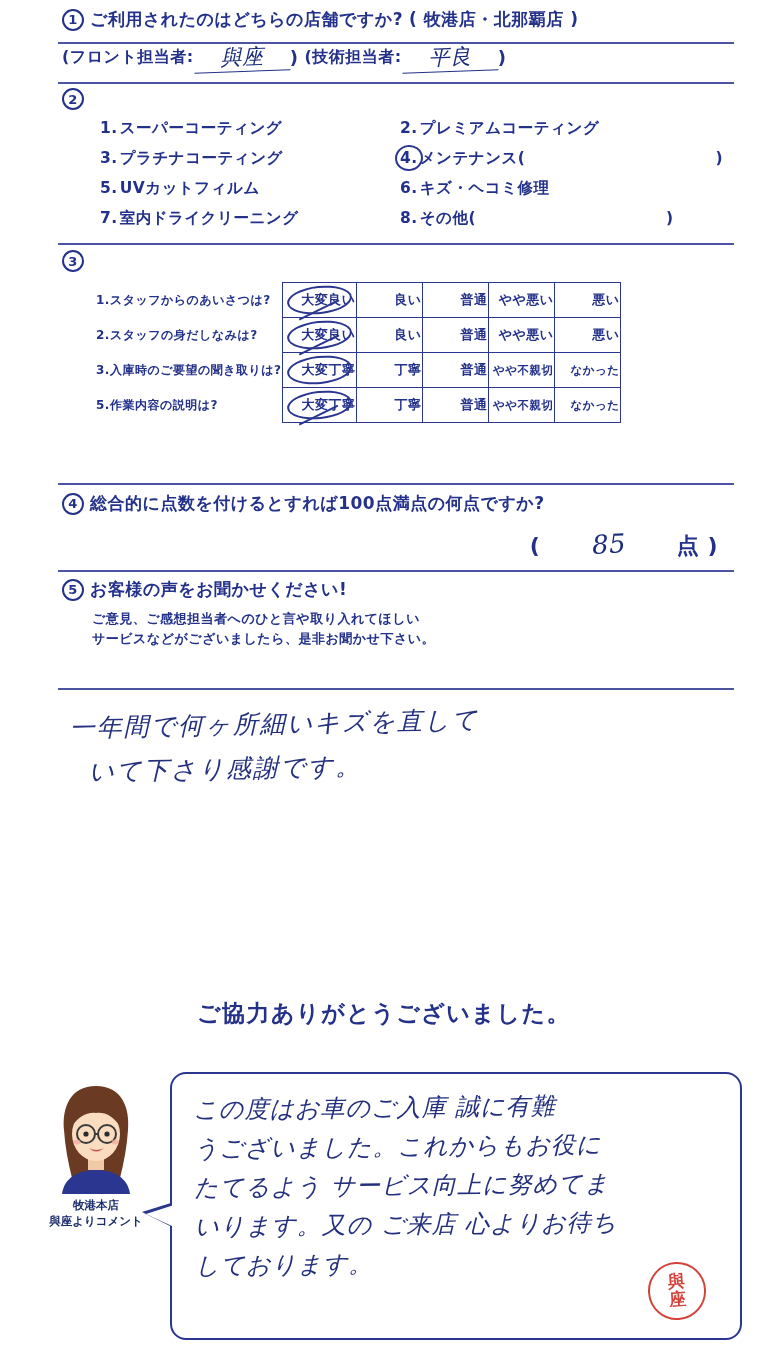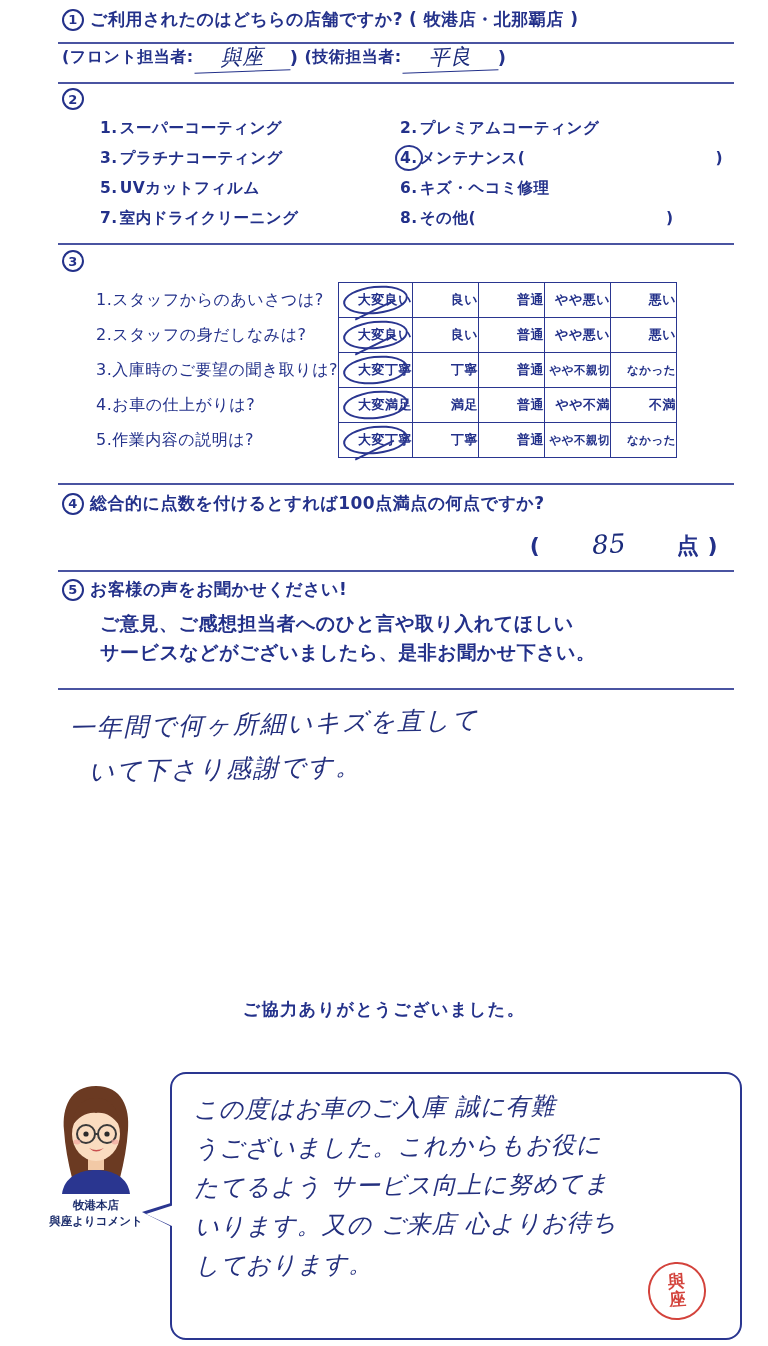--- a/index.html
+++ b/index.html
@@ -100,22 +100,22 @@
   #q3 { position:absolute; left:62px; top:250px; right:20px; }
   #q3 .head { display:flex; align-items:center; font-size:17px; }
   table.sat {
     margin-top:10px;
     margin-left:34px;
     border-collapse:collapse;
     font-size:13.5px;
   }
   table.sat td { padding:0; }
   td.qlabel {
-    font-size:16px;
-    font-weight:400;
+    font-size:12px;
+    font-weight:700;
     white-space:nowrap;
     padding-right:6px;
     height:35px;
     vertical-align:middle;
   }
   td.opt {
     border:1.5px solid #2a3690;
     width:66px;
     height:35px;
     text-align:right;
@@ -158,22 +158,22 @@
     text-align:center;
     font-size:26px;
     transform:rotate(-3deg);
   }
 
   
   #q5 { position:absolute; left:62px; top:578px; right:20px; }
   #q5 .head { display:flex; align-items:center; font-size:17px; }
   .q5body {
     margin-top:8px;
-    margin-left:38px;
-    font-size:19px;
+    margin-left:30px;
+    font-size:13px;
     line-height:1.55;
   }
 
   
   #cust-hand {
     position:absolute;
     left:70px; top:700px;
     width:620px;
     font-size:25px;
     line-height:1.75;
@@ -181,21 +181,21 @@
     letter-spacing:2px;
   }
   #cust-hand .l2 { margin-left:18px; }
 
   
   #thanks {
     position:absolute;
     left:0; right:0;
     top:998px;
     text-align:center;
-    font-size:17px;
+    font-size:23px;
     letter-spacing:1.5px;
   }
 
   
   #staff {
     position:absolute;
     left:20px; top:1062px;
     width:728px; height:280px;
   }
   .bubble {
@@ -376,31 +376,20 @@
         <td class="opt first">
           <span class="ellipse"></span>
           <span>大変丁寧</span>
         </td>
         <td class="opt"><span>丁寧</span></td>
         <td class="opt"><span>普通</span></td>
         <td class="opt"><span style="font-size:11.5px">やや不親切</span></td>
         <td class="opt"><span style="font-size:11.5px">なかった</span></td>
       </tr>
       <tr>
-        <td class="qlabel">4.お車の仕上がりは?</td>
-        <td class="opt first">
-          <span class="ellipse"></span>
-          <span>大変満足</span>
-        </td>
-        <td class="opt"><span>満足</span></td>
-        <td class="opt"><span>普通</span></td>
-        <td class="opt"><span>やや不満</span></td>
-        <td class="opt"><span>不満</span></td>
-      </tr>
-      <tr>
         <td class="qlabel">5.作業内容の説明は?</td>
         <td class="opt first">
           <span class="ellipse slash"></span>
           <span>大変丁寧</span>
         </td>
         <td class="opt"><span>丁寧</span></td>
         <td class="opt"><span>普通</span></td>
         <td class="opt"><span style="font-size:11.5px">やや不親切</span></td>
         <td class="opt"><span style="font-size:11.5px">なかった</span></td>
       </tr>

